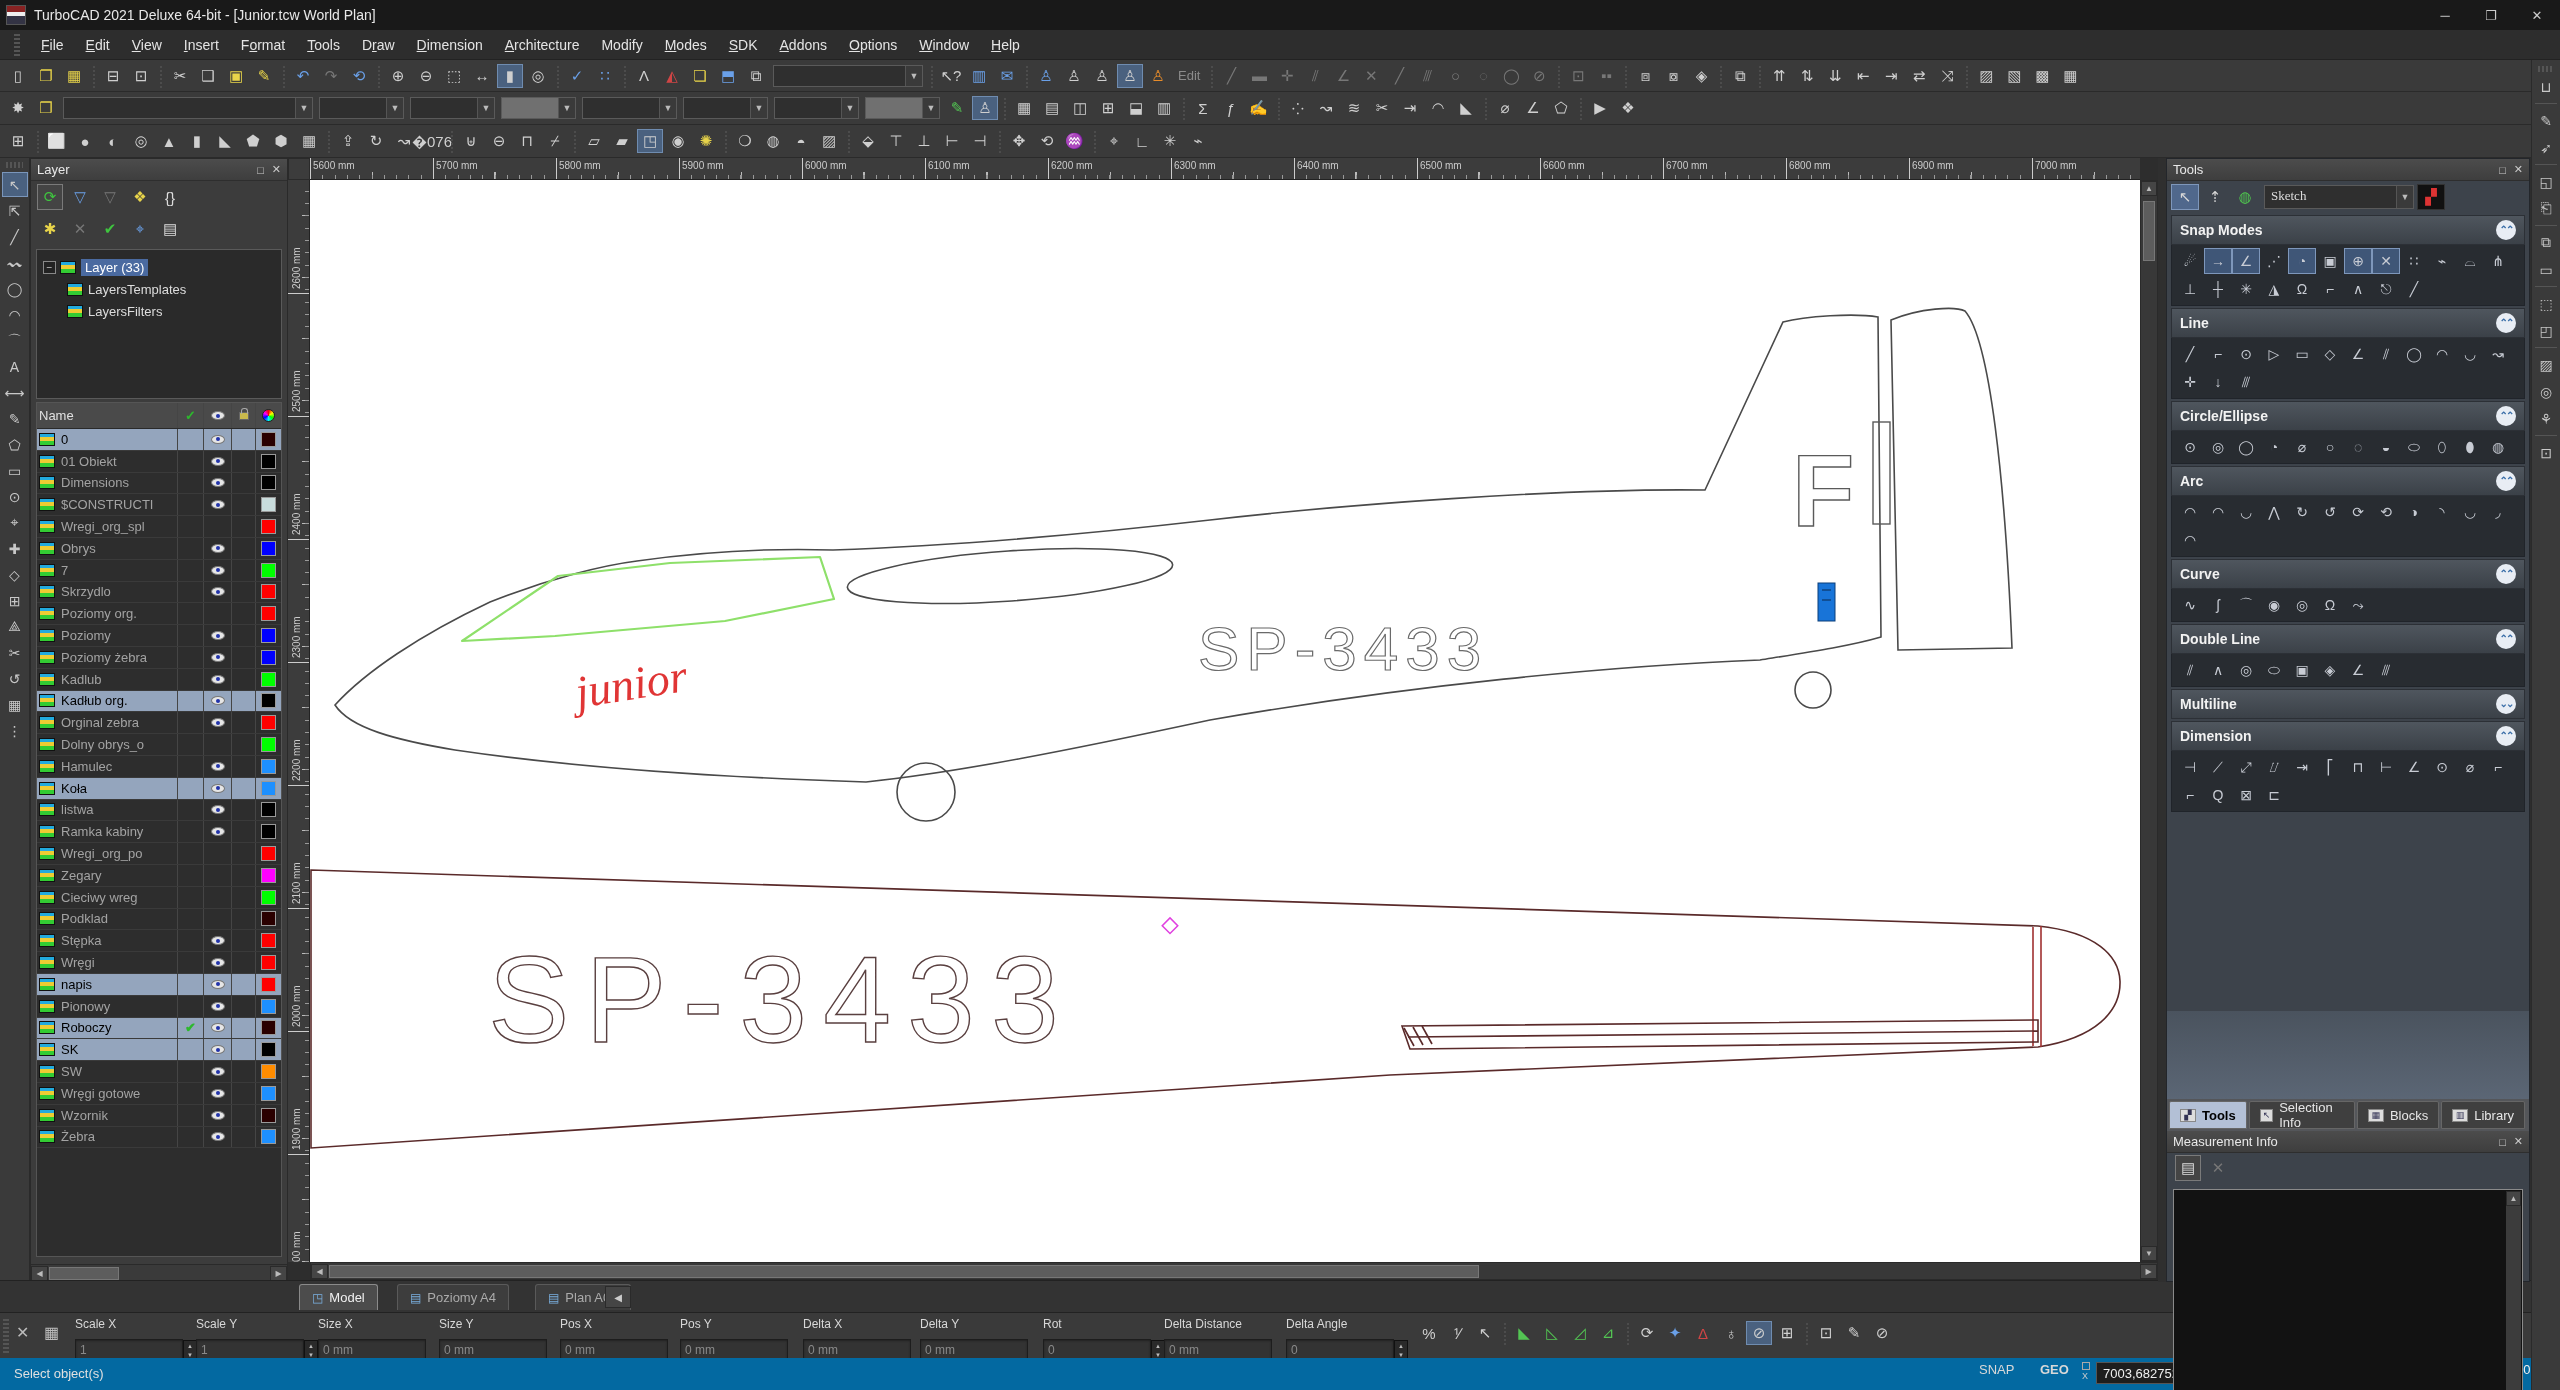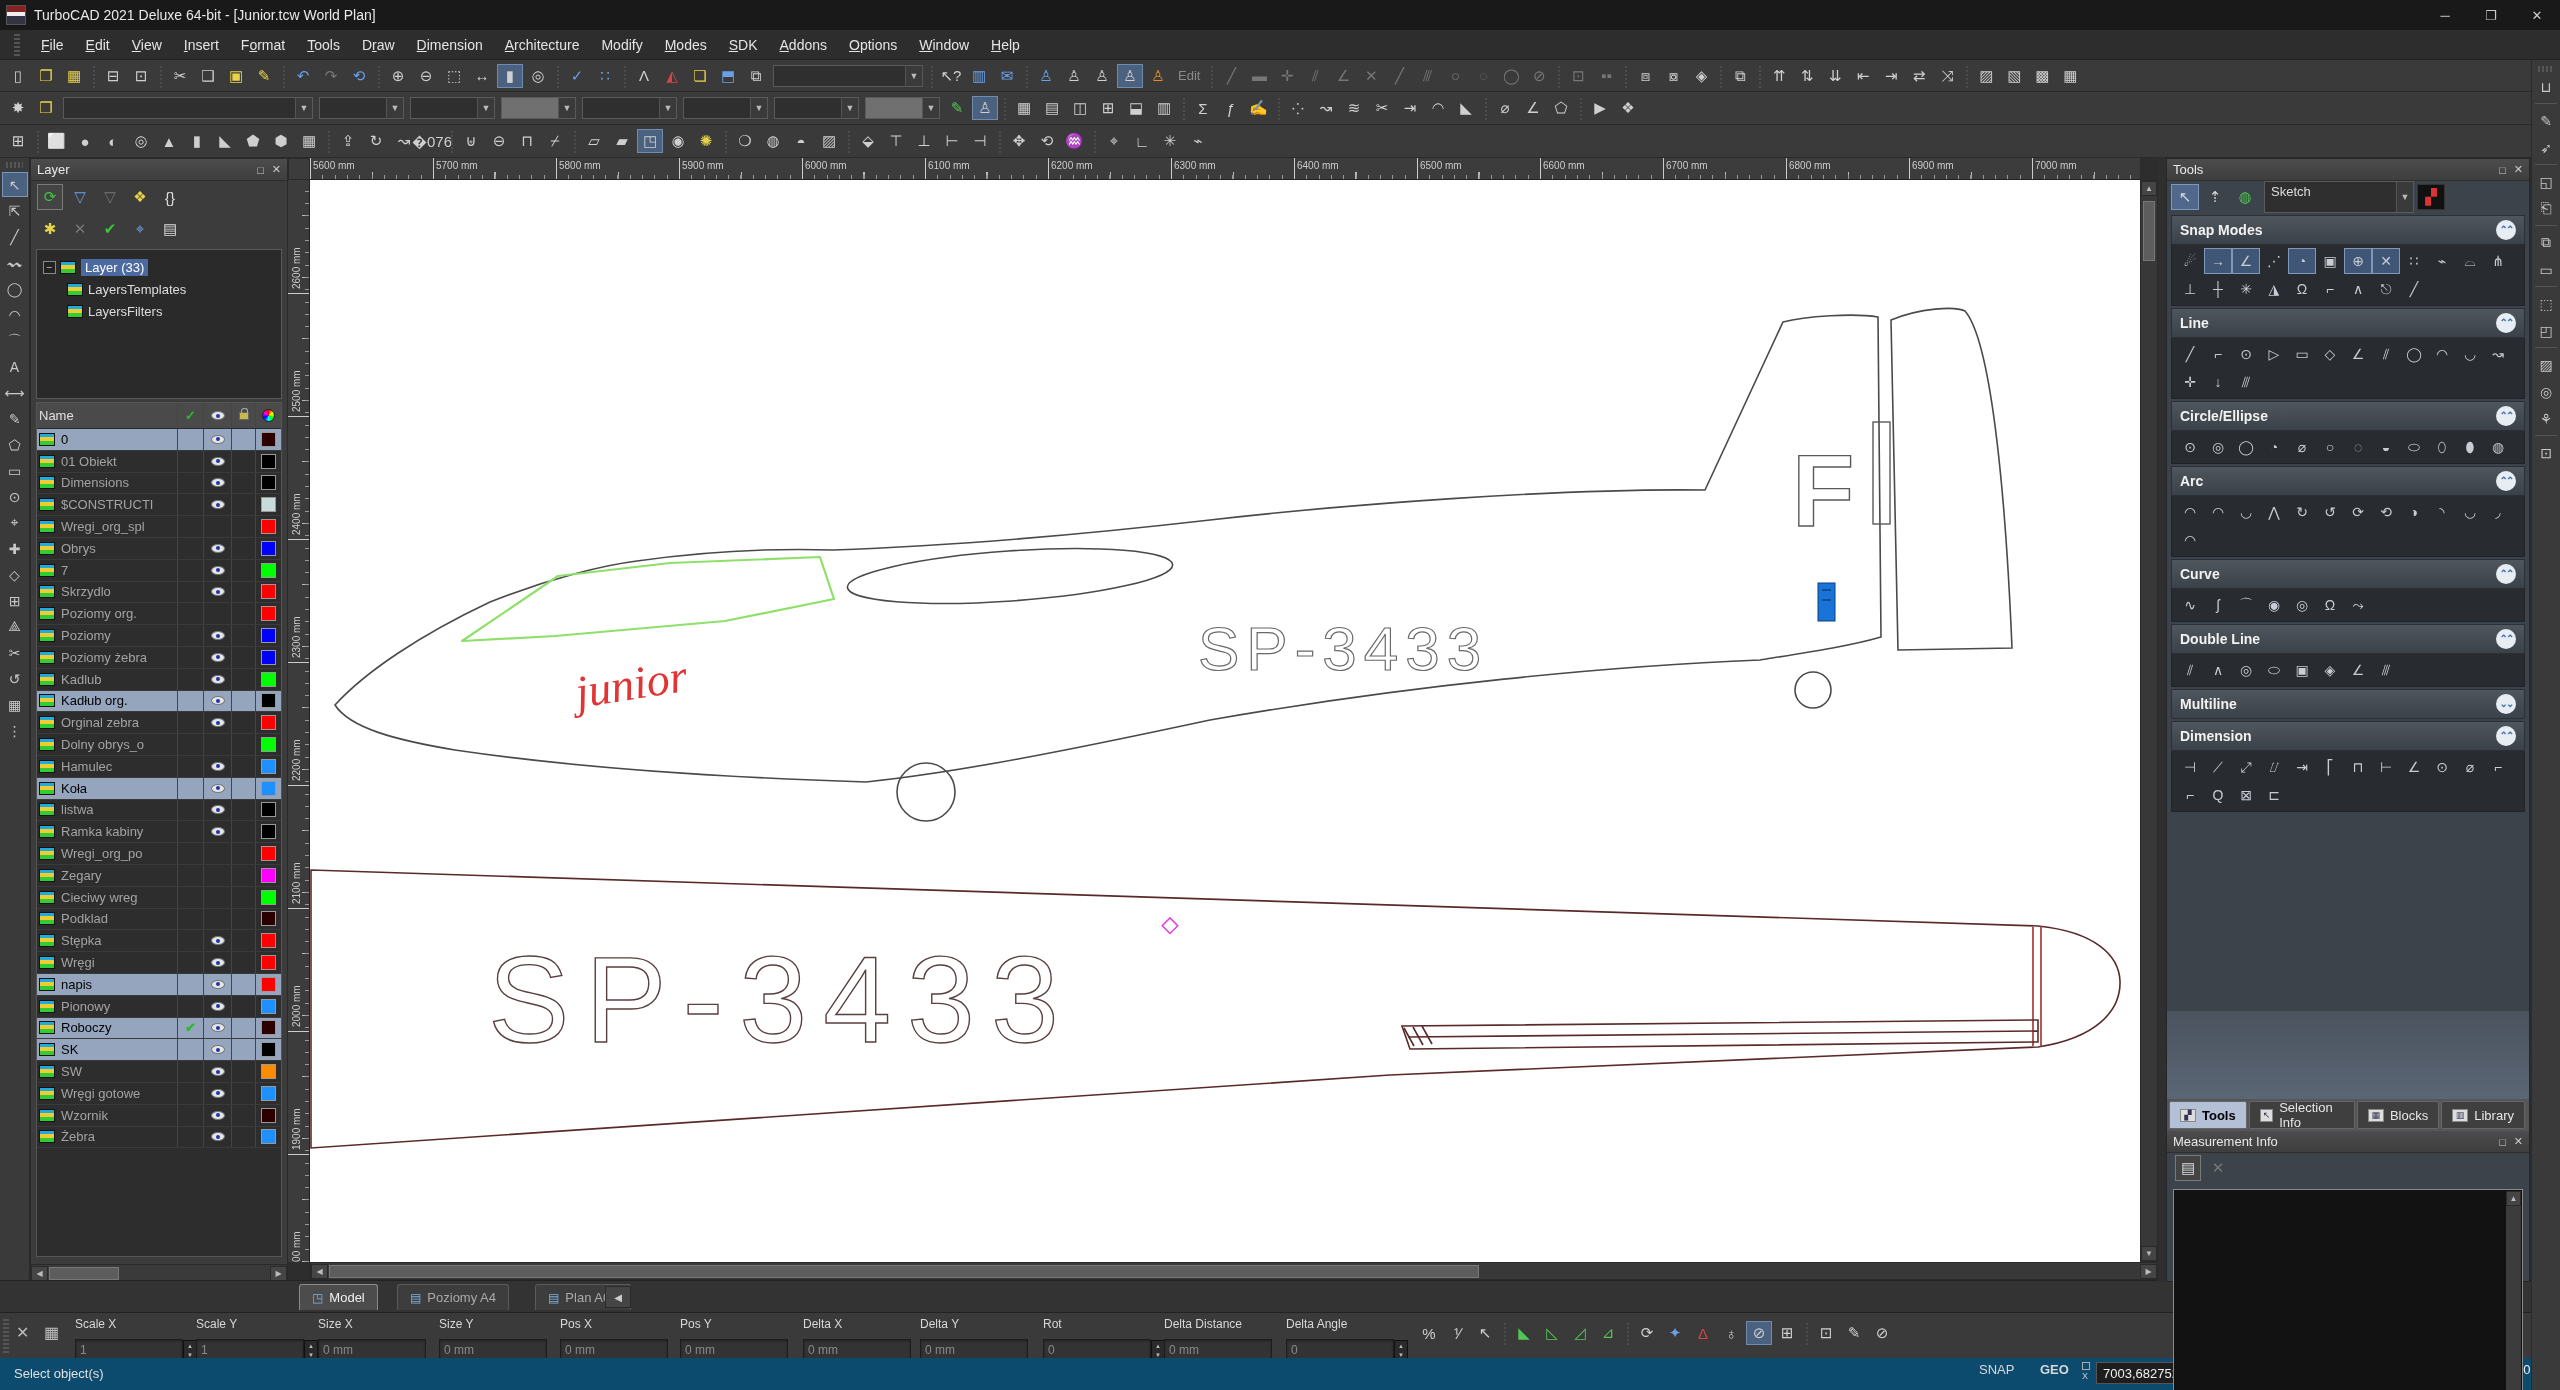--- a/index.html
+++ b/index.html
@@ -118,21 +118,21 @@
   .insp-icon { position:absolute; top:10px; font-size:16px; color:#bbb; }
   .fld { position:absolute; }
   .fld .flabel { font-size:12px; color:#d8d8d8; display:block; margin-bottom:8px; }
   .fld .fbox { width:108px; height:21px; background:#333; border:1px solid #1d1d1d; box-shadow:inset 0 1px 2px #222;
     font-size:12px; color:#8a8a8a; padding:3px 4px; position:relative; }
   .fld .spin { position:absolute; right:-15px; top:0; width:14px; height:21px; background:#2a2a2a; border:1px solid #111;
     display:flex; flex-direction:column; }
   .fld .spin span { flex:1; display:flex; align-items:center; justify-content:center; font-size:6px; color:#bbb; }
   #insp-icons { position:absolute; left:1415px; top:8px; display:flex; align-items:center; }
   
-  #statusbar { position:absolute; left:0; top:1358px; width:2560px; height:32px; background:#0c4a6e; }
+  #statusbar { position:absolute; left:0; top:1358px; width:2560px; height:32px; background:#0369a1; }
   #status-msg { position:absolute; left:14px; top:8px; font-size:13px; color:#e0e0e0; }
   .sb-lab { position:absolute; top:4px; font-size:13px; color:#d8d8d8; }
   .coordf { position:absolute; top:4px; height:22px; background:#1e1e1e; border:1px solid #555; color:#f0f0f0;
     font-size:13px; padding:3px 6px; width:108px; }
   .coordf.dim { background:#2a2a2a; color:#808080; }
   .axpre { position:absolute; top:4px; width:12px; font-size:9px; color:#ccc; }
   .axpre::before { content:''; display:block; width:6px; height:6px; border:1px solid #aaa; margin-bottom:1px; }
   
   #splitter-r { position:absolute; left:2158px; top:158px; width:8px; height:1124px; background:#2f2f2f; }
   #tools-panel { position:absolute; left:2166px; top:158px; width:364px; height:1124px; background:#3d434b; border:1px solid #23262b; }
@@ -1158,21 +1158,21 @@
       <span class="sp"></span>
     <span class="tbtn">□</span>
     <span class="tbtn">✕</span>
   </div>
   <div id="tp-header">
     <span id="tp-hbtns" style="display:flex;">
         <span class="tpbtn h">↖</span>
         <span class="tpbtn">⇡</span>
         <span class="tpbtn" style="color: rgb(79, 197, 79);">◍</span>
       </span>
-    <span class="combo" style="width:150px; height:32px;">
+    <span class="combo" style="width:150px; height:24px;font-family:Liberation Serif, serif;">
       <span class="val">Sketch</span><span class="arr">▼</span></span>
     <span class="tpbtn" style="background:#111; border-color:#333; color:#d33;">▞</span>
   </div>
   <div id="tp-sections">
       <div class="section">
         <div class="sec-head">
           <span>Snap Modes</span>
           <span class="sp"></span>
           <span class="chev" style="letter-spacing: -2px;">⌃⌃</span>
         </div>

